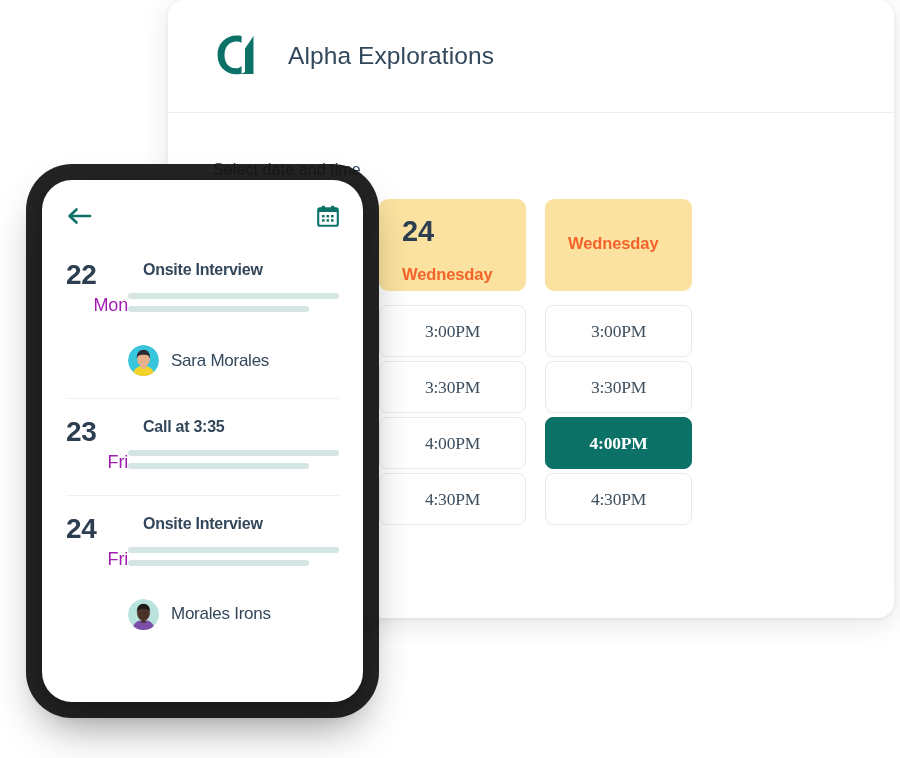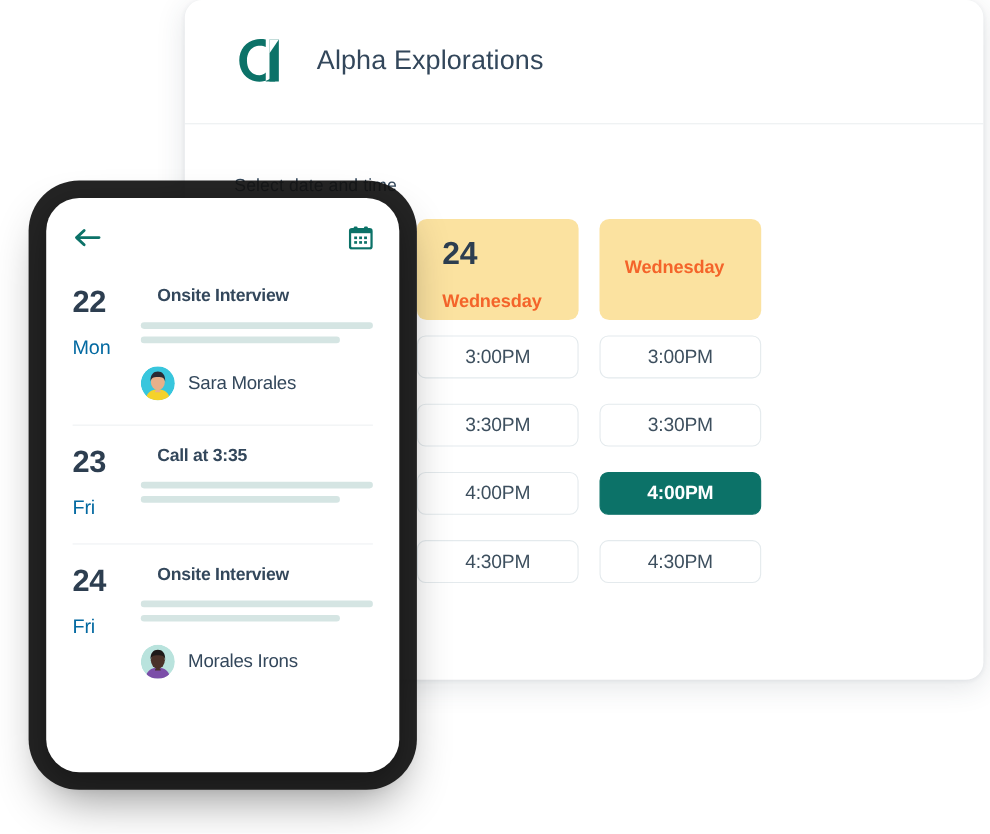--- a/index.html
+++ b/index.html
@@ -96,33 +96,34 @@
 
   .day-name {
     font-size: 16.5px;
     font-weight: 700;
     color: #f4642a;
     margin-top: 18px;
     letter-spacing: -0.1px;
   }
 
   .slot {
-    height: 39px;
+    height: 52px;
     border: 1px solid #e4eaed;
     border-radius: 8px;
     background: #ffffff;
     display: flex;
     align-items: center;
     justify-content: center;
     font-size: 17.5px;
     font-weight: 500;
     color: #3d4f5e;
-    margin-bottom: 23px;
+    margin-bottom: 4px;
     letter-spacing: -0.2px;
     cursor: pointer;
+    font-family: Liberation Serif, serif;
   }
 
   .slot.selected {
     background: #0c7268;
     border-color: #0c7268;
     color: #ffffff;
     font-weight: 700;
   }
 
   
@@ -170,23 +171,24 @@
   .agenda-daynum {
     font-size: 28px;
     font-weight: 700;
     color: #2d3e50;
     line-height: 1.1;
     letter-spacing: -0.4px;
   }
   .agenda-dow {
     font-size: 18px;
     font-weight: 400;
-    color: #0369a1;
-    margin-top: 15px;
+    color: #a21caf;
+    margin-top: 4px;
     letter-spacing: -0.2px;
+    text-align: right;
   }
 
   .agenda-body { flex: 1; padding-top: 3px; }
 
   .agenda-title {
     font-size: 16px;
     font-weight: 700;
     color: #33475b;
     letter-spacing: -0.25px;
     margin-left: 15px;
@@ -196,21 +198,21 @@
     height: 6px;
     background: #d5e5e3;
     border-radius: 3px;
   }
   .bar-1 { width: 100%; margin-top: 14px; }
   .bar-2 { width: 86%; margin-top: 7px; }
 
   .agenda-person {
     display: flex;
     align-items: center;
-    margin-top: 21px;
+    margin-top: 33px;
   }
 
   .avatar {
     width: 31px;
     height: 31px;
     flex: 0 0 31px;
     border-radius: 50%;
     margin-right: 12px;
     overflow: hidden;
   }

